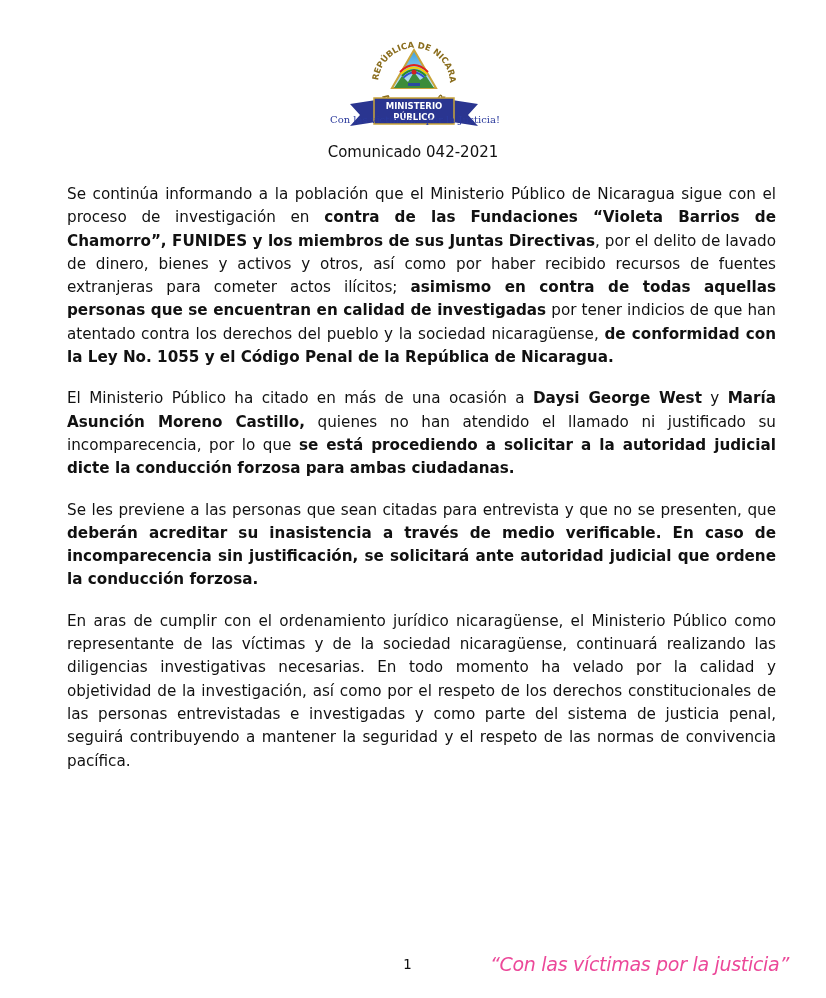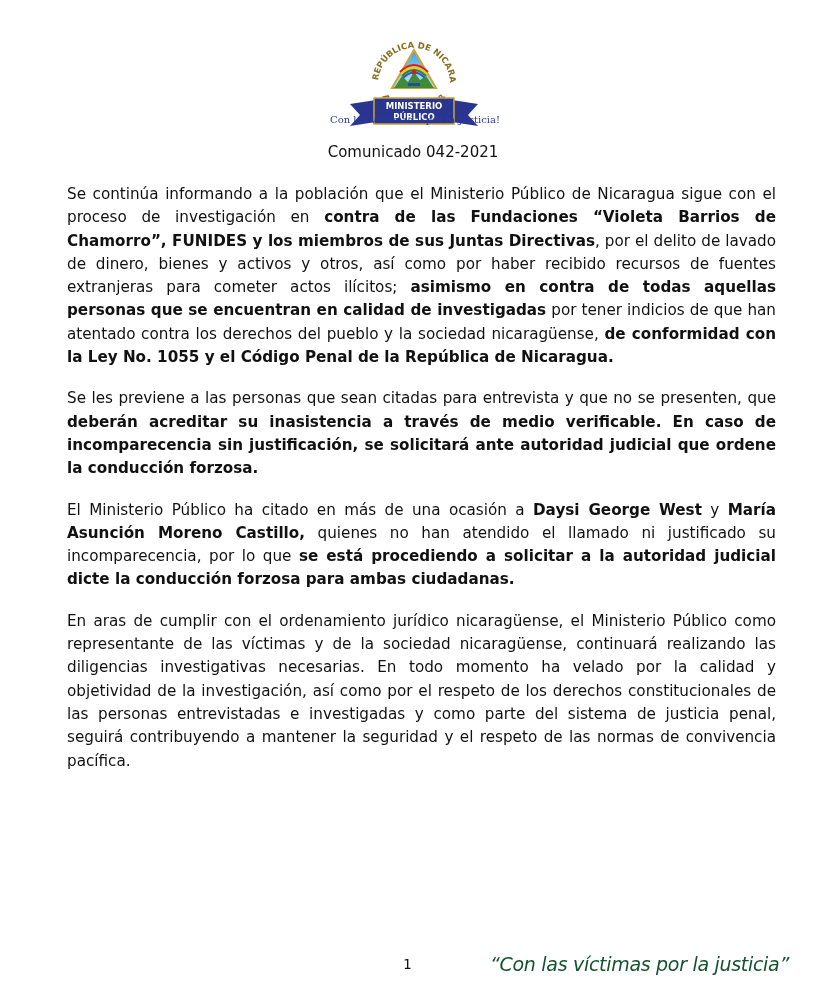--- a/index.html
+++ b/index.html
@@ -8,21 +8,21 @@
   .logo { position: absolute; left: 328px; top: 22px; width: 172px; height: 112px; }
   .tagline-script { position: absolute; left: 330px; top: 114px; width: 170px; text-align: center;
          font-family: "DejaVu Serif", serif; font-size: 10px; color: #2b3a9c; }
   .title { position: absolute; left: 0; width: 826px; top: 143px; text-align: center;
            font-size: 15px; letter-spacing: 0; }
   .body { position: absolute; left: 57px; width: 709px; top: 183px; margin-left: 10px; }
   .para { margin: 0 0 18px 0; font-size: 15.2px; line-height: 23.3px; text-align: justify;
           text-align-last: left; }
   .para b { font-weight: bold; }
   .page-num { position: absolute; left: 403px; top: 956px; font-family: "DejaVu Sans Mono", monospace; font-size: 14px; }
-  .footer-quote { position: absolute; left: 490px; top: 953px; font-size: 19px; font-style: italic; color: #14532d;
+  .footer-quote { position: absolute; left: 490px; top: 953px; font-size: 19px; font-style: italic; color: #ec4899;
          font-family: "DejaVu Sans", sans-serif; letter-spacing: -0.3px; }
 </style>
 </head>
 <body>
 
 <div class="logo">
   <svg width="172" height="112" viewBox="0 0 172 112">
     <defs>
       <path id="arcTop" d="M 50 62 A 36 36 0 1 1 122 62"></path>
       <path id="arcBot" d="M 52 70 A 36 36 0 0 0 118 74"></path>
@@ -53,19 +53,19 @@
     <text x="86" y="87" text-anchor="middle" font-size="8.5" font-weight="bold" fill="#ffffff" font-family="DejaVu Sans, sans-serif">MINISTERIO</text>
     <text x="86" y="98" text-anchor="middle" font-size="8.5" font-weight="bold" fill="#ffffff" font-family="DejaVu Sans, sans-serif">PÚBLICO</text>
   </svg>
 </div>
 <div class="tagline-script">Con las victimas... por la Justicia!</div>
 
 <div class="title">Comunicado 042-2021</div>
 
 <div class="body">
   <p class="para"><span>Se continúa informando a la población que el Ministerio Público de Nicaragua sigue con el proceso de investigación en </span><b>contra de las Fundaciones “Violeta Barrios de Chamorro”, FUNIDES y los miembros de sus Juntas Directivas</b><span>, por el delito de lavado de dinero, bienes y activos y otros, así como por haber recibido recursos de fuentes extranjeras para cometer actos ilícitos; </span><b>asimismo en contra de todas aquellas personas que se encuentran en calidad de investigadas</b><span> por tener indicios de que han atentado contra los derechos del pueblo y la sociedad nicaragüense, </span><b>de conformidad con la Ley No. 1055 y el Código Penal de la República de Nicaragua.</b></p>
+  <p class="para"><span>El Ministerio Público ha citado en más de una ocasión a </span><b>Daysi George West</b><span> y </span><b>María Asunción Moreno Castillo,</b><span> quienes no han atendido el llamado ni justificado su incomparecencia, por lo que </span><b>se está procediendo a solicitar a la autoridad judicial dicte la conducción forzosa para ambas ciudadanas.</b></p>
   <p class="para"><span>Se les previene a las personas que sean citadas para entrevista y que no se presenten, que </span><b>deberán acreditar su inasistencia a través de medio verificable. En caso de incomparecencia sin justificación, se solicitará ante autoridad judicial que ordene la conducción forzosa.</b></p>
-  <p class="para"><span>El Ministerio Público ha citado en más de una ocasión a </span><b>Daysi George West</b><span> y </span><b>María Asunción Moreno Castillo,</b><span> quienes no han atendido el llamado ni justificado su incomparecencia, por lo que </span><b>se está procediendo a solicitar a la autoridad judicial dicte la conducción forzosa para ambas ciudadanas.</b></p>
   <p class="para"><span>En aras de cumplir con el ordenamiento jurídico nicaragüense, el Ministerio Público como representante de las víctimas y de la sociedad nicaragüense, continuará realizando las diligencias investigativas necesarias. En todo momento ha velado por la calidad y objetividad de la investigación, así como por el respeto de los derechos constitucionales de las personas entrevistadas e investigadas y como parte del sistema de justicia penal, seguirá contribuyendo a mantener la seguridad y el respeto de las normas de convivencia pacífica.</span></p>
 </div>
 
 <div class="page-num">1</div>
 <div class="footer-quote">“Con las víctimas por la justicia”</div>
 
 </body></html>

